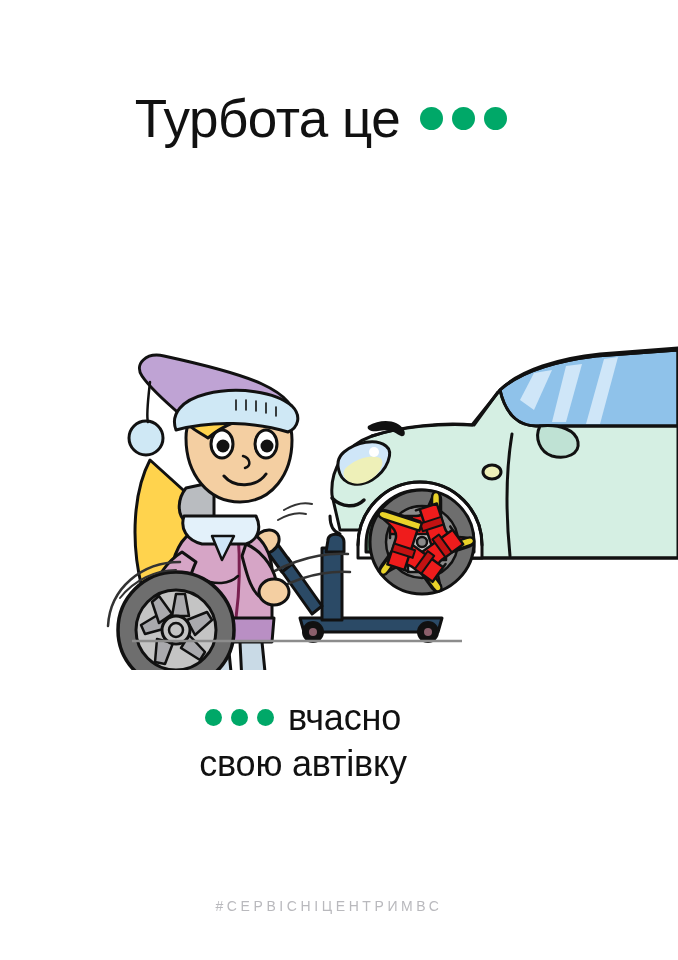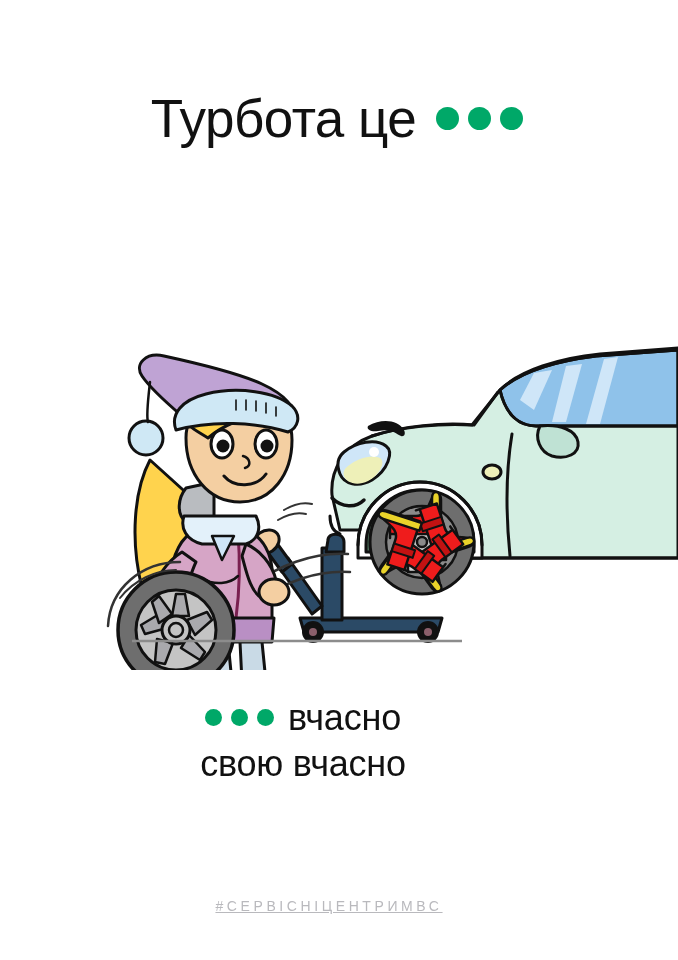--- a/index.html
+++ b/index.html
@@ -20,21 +20,21 @@
 
   .poster {
     position: absolute;
     inset: 0;
     background: #ffffff;
   }
 
   
   .headline {
     position: absolute;
-    left: 16px;
+    left: 0;
     top: 92px;
     width: 642px;
     text-align: center;
     display: flex;
     align-items: center;
     justify-content: center;
     gap: 20px;
     white-space: nowrap;
   }
   .headline-text {
@@ -103,21 +103,20 @@
   .hashtag {
     position: absolute;
     left: 0;
     top: 898px;
     width: 658px;
     text-align: center;
     font-size: 14px;
     letter-spacing: 3.6px;
     color: #b9b9bd;
     font-weight: 400;
-    text-decoration: underline;
   }
 </style>
 </head>
 <body>
 
 <div class="poster">
 
   <div class="headline">
     <span class="headline-text">Турбота це</span>
     <span class="dots">
@@ -378,18 +377,18 @@
 
   <div class="caption">
     <div class="caption-line first">
       <span class="dots small">
         <span class="dot" style="background: rgb(0, 168, 104);"></span>
         <span class="dot" style="background: rgb(0, 168, 104);"></span>
         <span class="dot" style="background: rgb(0, 168, 104);"></span>
       </span>
       <span>вчасно</span>
     </div>
-    <div class="caption-line">свою вчасно</div>
+    <div class="caption-line">свою автівку</div>
   </div>
 
   <div class="hashtag">#СЕРВІСНІЦЕНТРИМВС</div>
 
 </div>
 
 </body></html>

